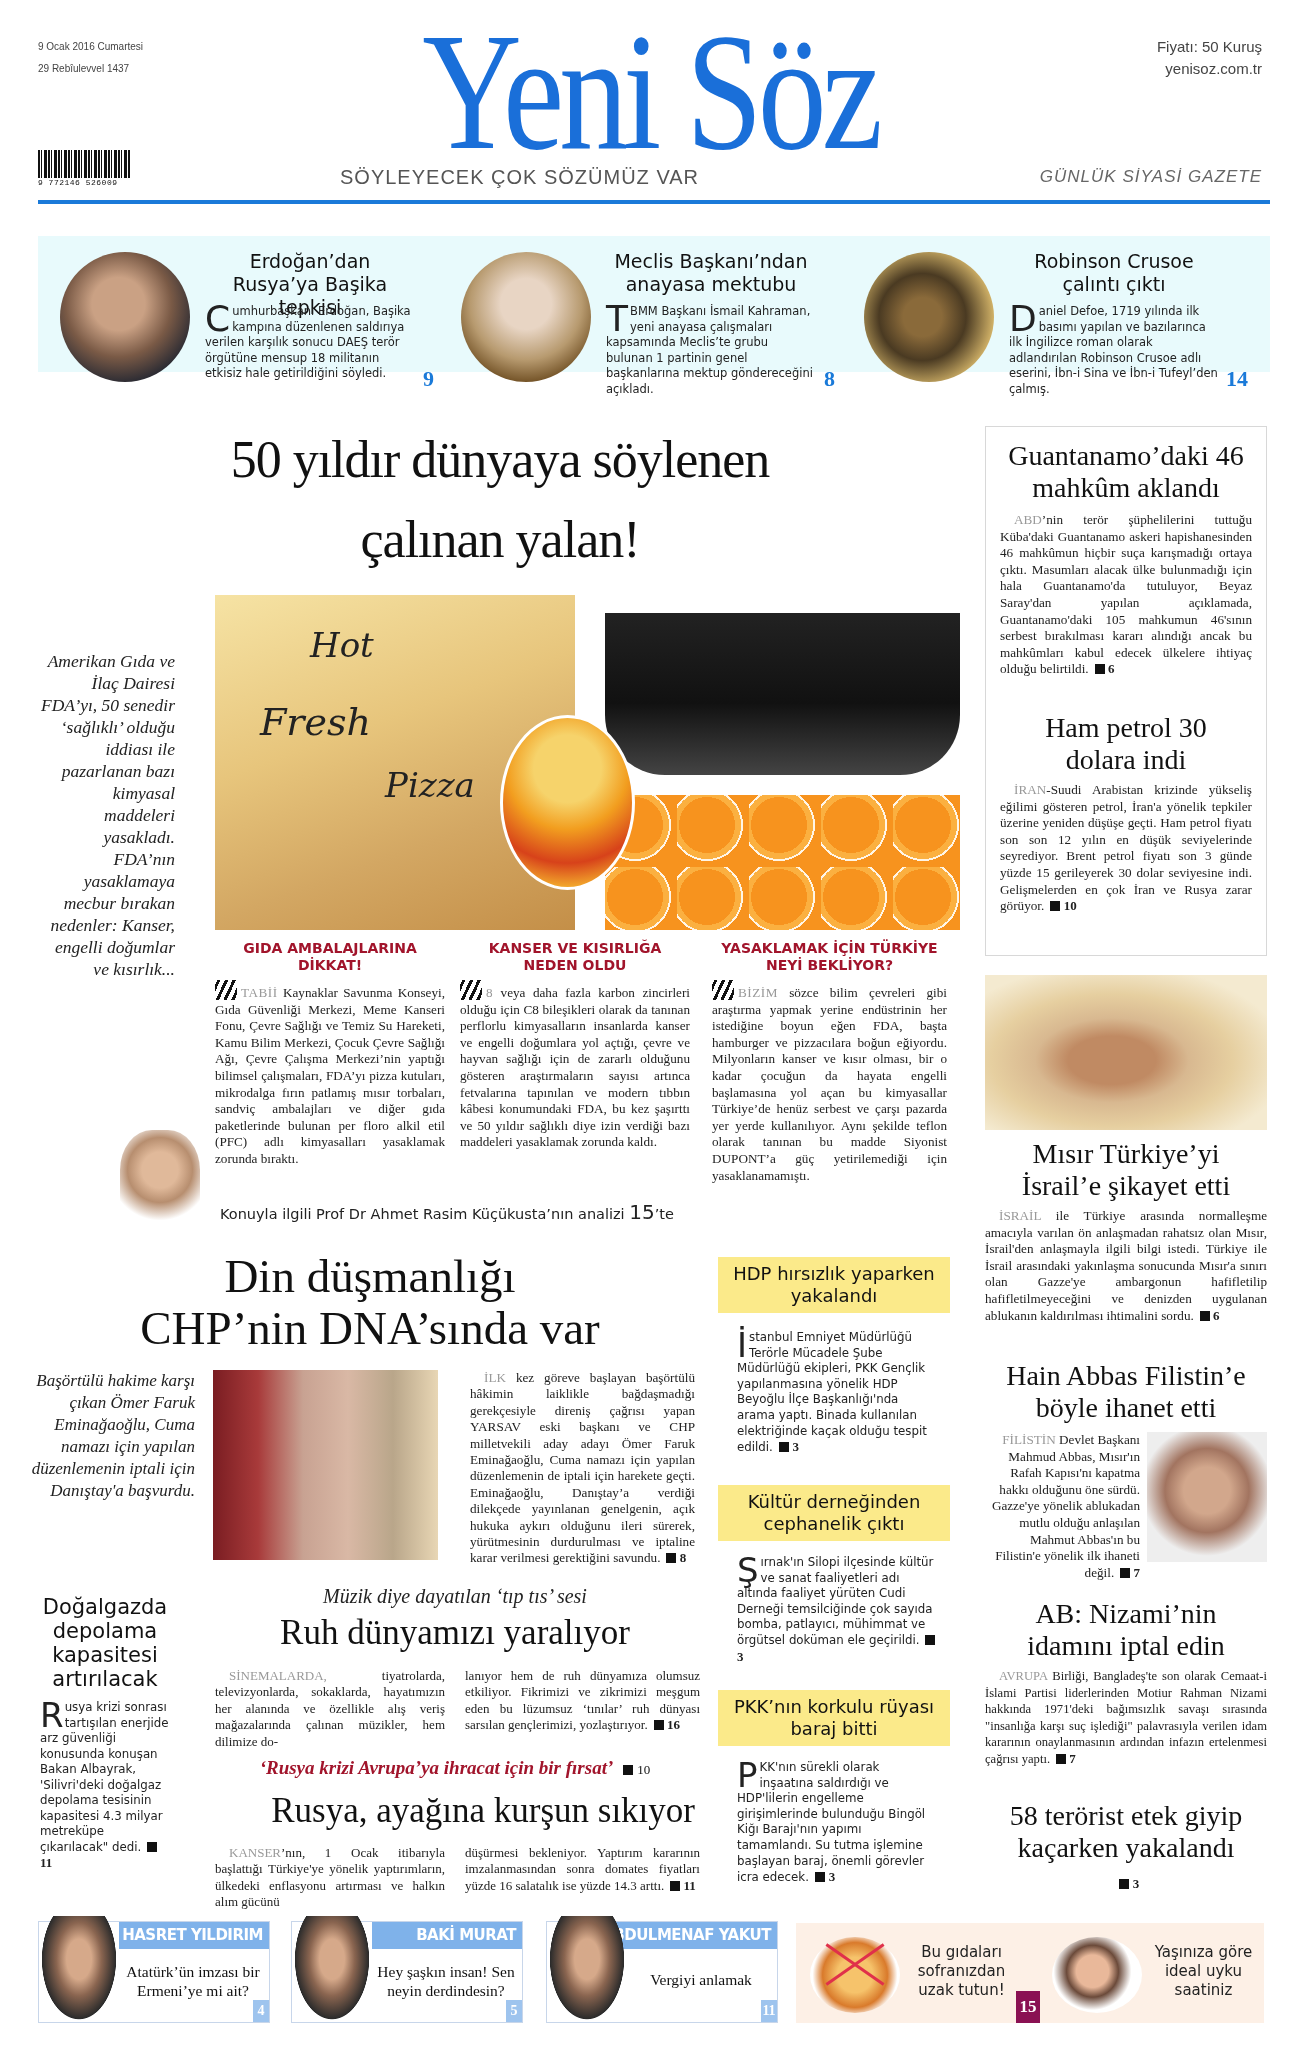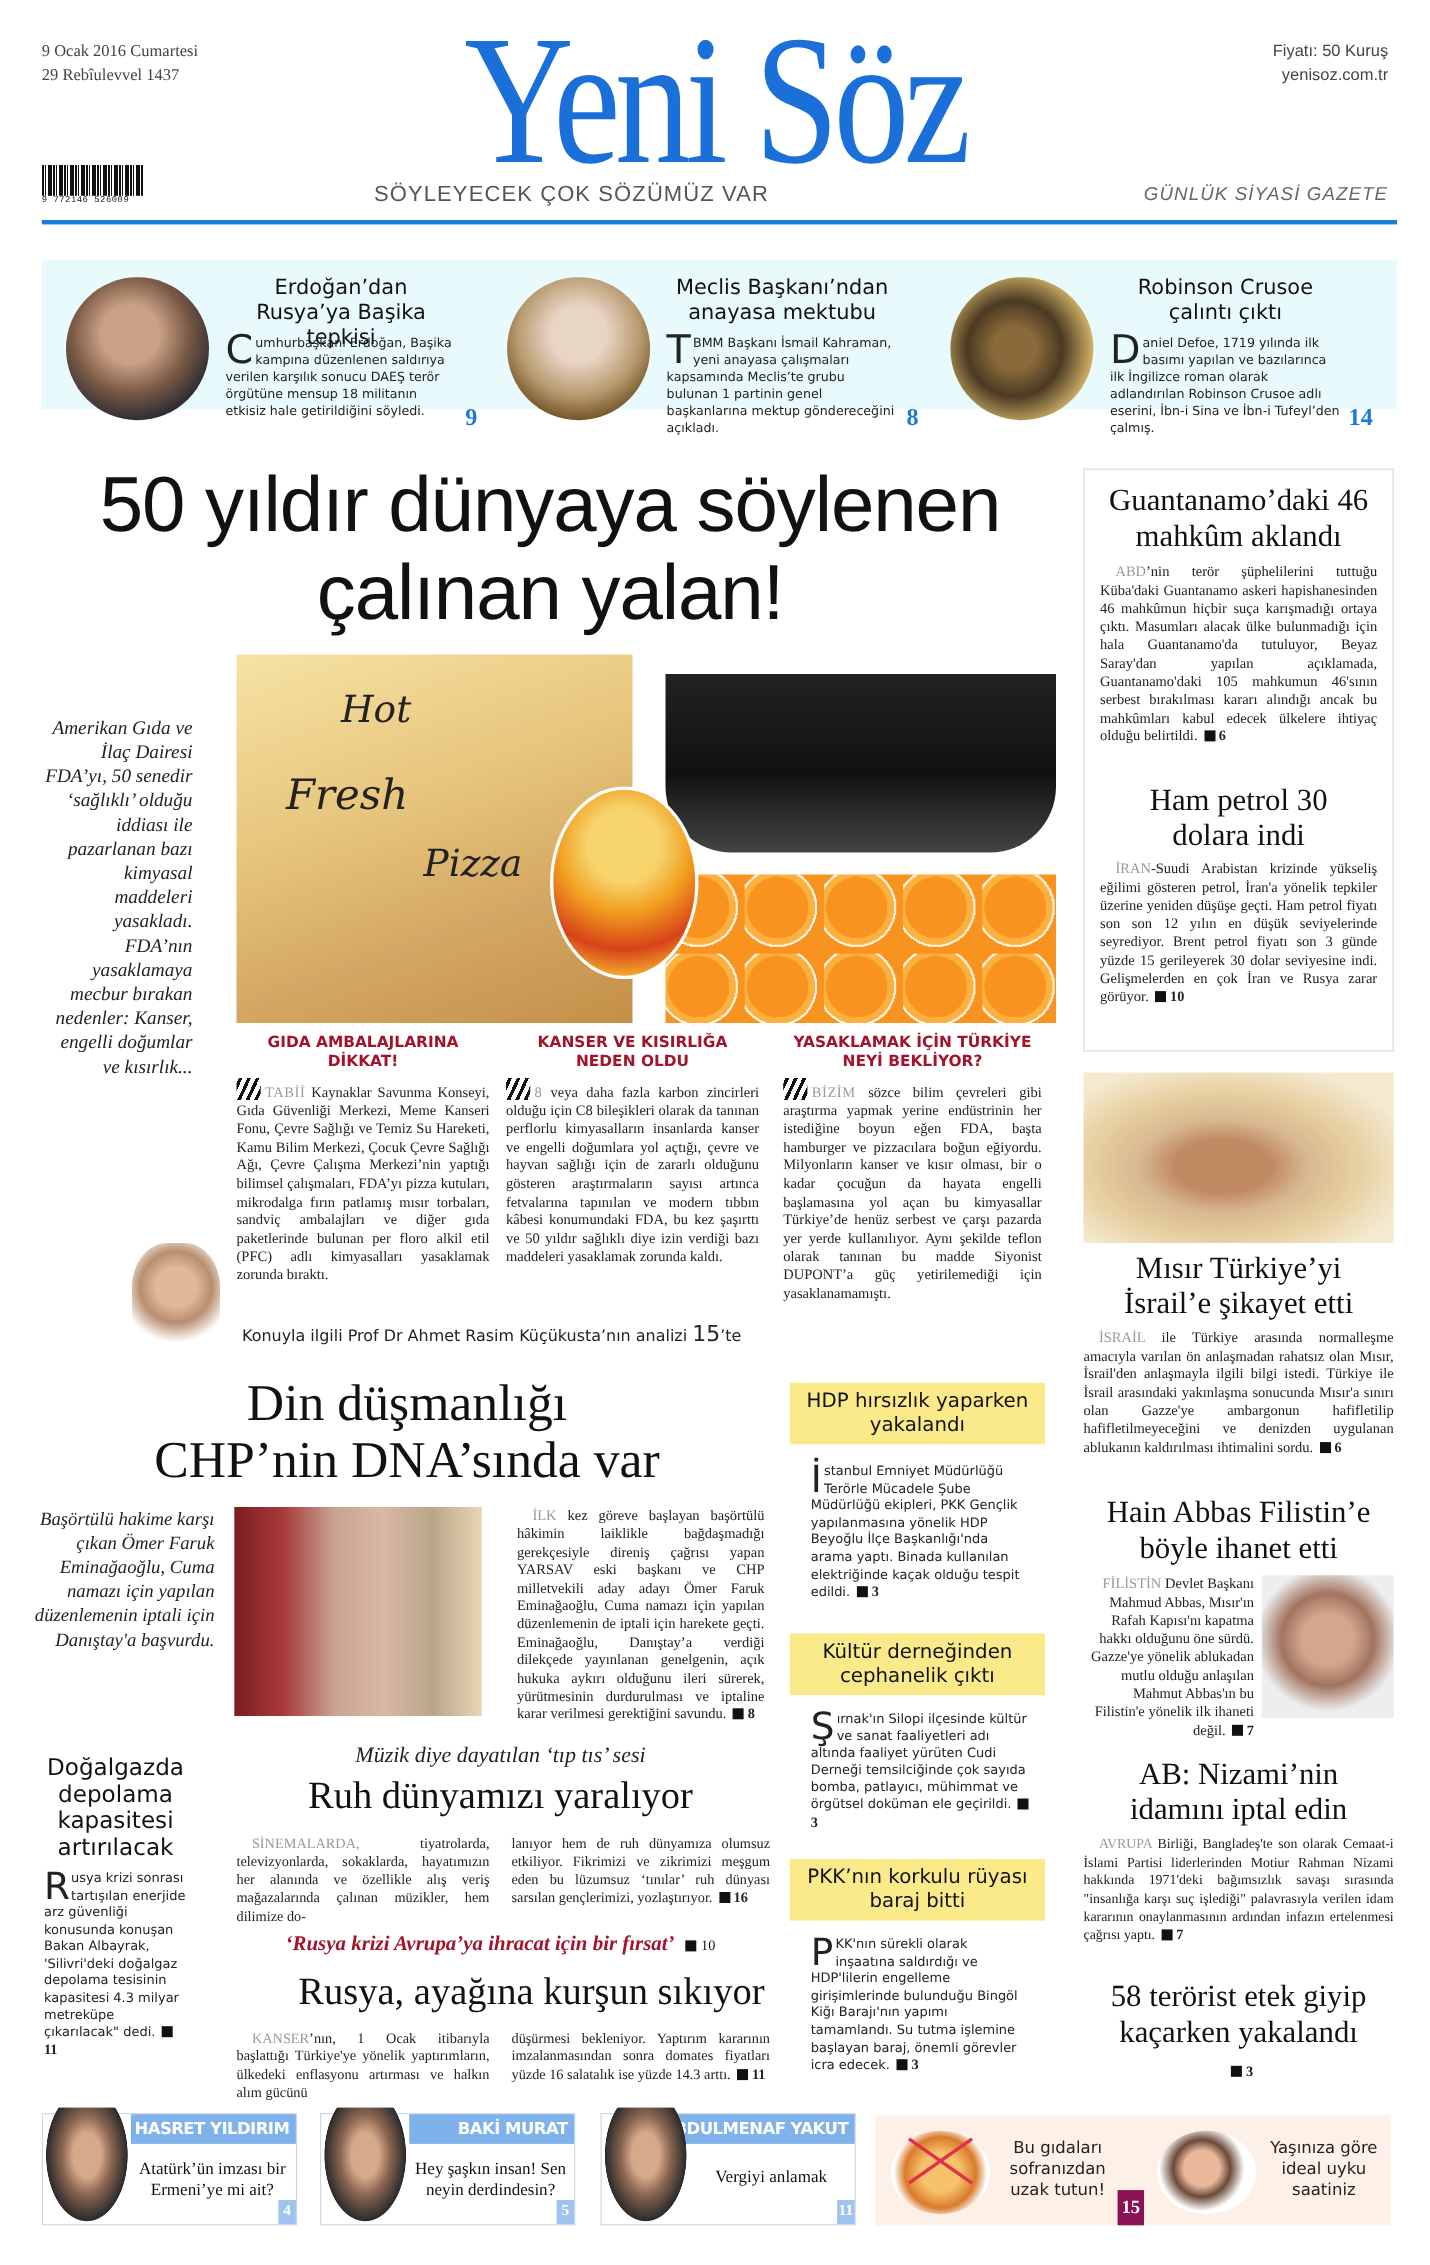--- a/index.html
+++ b/index.html
@@ -1,40 +1,40 @@
 <!DOCTYPE html>
 <html><head>
 <meta charset="utf-8">
 <style>
 *{box-sizing:border-box;margin:0;padding:0}
 html,body{width:1300px;height:2059px;background:#fff;overflow:hidden}
 body{position:relative;font-family:"Liberation Serif",serif;color:#1a1a1a}
 .abs{position:absolute}
 
-.mh-left{left:38px;top:36px;font-family:Liberation Serif, serif;font-size:15px;color:#444;line-height:22px}
+.mh-left{left:38px;top:36px;font-family:Liberation Sans, sans-serif;font-size:10px;color:#444;line-height:22px}
 .mh-right{right:38px;top:36px;text-align:right;font-family:"Liberation Sans",sans-serif;font-size:15px;color:#444;line-height:22px}
 .logo{left:300px;top:6px;width:700px;text-align:center;font-family:"Liberation Serif",serif;font-size:168px;line-height:170px;color:#1a6fd9;letter-spacing:-6px;transform:scaleX(0.82);transform-origin:center top}
 .tagline{left:340px;top:166px;font-family:"Liberation Sans",sans-serif;font-size:20px;color:#555;letter-spacing:1px}
 .gazete{right:38px;top:167px;font-family:"Liberation Sans",sans-serif;font-size:17px;color:#666;font-style:italic;letter-spacing:1px}
 .barcode{left:38px;top:150px;width:92px;height:38px}
 .barcode .bars{height:28px;background:repeating-linear-gradient(90deg,#111 0 2px,#fff 2px 3px,#111 3px 4px,#fff 4px 6px,#111 6px 9px,#fff 9px 10px)}
 .barcode .num{font-family:"Liberation Mono",monospace;font-size:8px;color:#111;letter-spacing:0.5px}
 .rule{left:38px;top:200px;width:1232px;height:4px;background:#1a7ad9}
 
 .strip{left:38px;top:236px;width:1232px;height:136px;background:#e8fafc}
 .teaser{position:absolute;top:10px;height:150px}
 .teaser .photo{position:absolute;left:0;top:6px;width:130px;height:130px;border-radius:50%;background:radial-gradient(circle at 45% 40%,#caa184 0 25%,#7a5a46 50%,#2b2b33 75%)}
 .teaser .photo.p2{background:radial-gradient(circle at 50% 40%,#e8d5c4 0 25%,#b79a6f 55%,#6b4a1e 80%)}
 .teaser .photo.p3{background:radial-gradient(circle at 45% 50%,#8a6a3a 0 20%,#4a3a22 45%,#d6b66a 75%,#f6f0e0 90%)}
 .teaser h3{position:absolute;left:150px;width:200px;top:4px;font-family:"DejaVu Sans",sans-serif;font-weight:normal;font-size:19px;line-height:23px;text-align:center;color:#111}
 .teaser p{position:absolute;left:145px;width:210px;top:58px;font-family:"DejaVu Sans",sans-serif;font-size:11.5px;line-height:15.5px;color:#222}
 .teaser p .drop{float:left;font-size:36px;line-height:30px;margin-right:2px;font-weight:normal}
 .teaser .pg{position:absolute;right:6px;bottom:4px;font-family:"Liberation Serif",serif;font-weight:bold;font-size:22px;color:#1a7ad9}
 
-.main-hl{left:40px;top:420px;width:920px;text-align:center;font-family:Liberation Sans, sans-serif;font-size:71px;line-height:80px;color:#111;letter-spacing:-1px}
+.main-hl{left:40px;top:420px;width:920px;text-align:center;font-family:Liberation Serif, serif;font-size:52px;line-height:80px;color:#111;letter-spacing:-1px}
 .lede{left:40px;top:650px;width:135px;text-align:right;font-family:"Liberation Serif",serif;font-style:italic;font-size:17.5px;line-height:22px;color:#222}
 .img-pizza{left:215px;top:595px;width:360px;height:335px;background:linear-gradient(160deg,#f6e3a4 0%,#e7c57c 40%,#d3a763 70%,#c48f48 100%)}
 .img-pizza span{position:absolute;font-family:"DejaVu Serif",serif;font-style:italic;color:#222}
 .img-pan{left:605px;top:595px;width:355px;height:180px;background:linear-gradient(180deg,#fff 0%,#fff 10%,#222 10%,#111 60%,#444 100%);border-radius:0 0 60px 60px}
 .img-orange{left:605px;top:795px;width:355px;height:135px;background:repeating-radial-gradient(circle at 30px 30px,#f7931e 0 28px,#fbb040 28px 34px,#fff5e6 34px 36px);background-size:72px 72px}
 .img-burger{left:500px;top:715px;width:135px;height:175px;border-radius:50%;background:radial-gradient(circle at 50% 30%,#f6d36b 0 25%,#f29e1f 45%,#d7421a 70%,#f6b52e 90%);border:3px solid #fff}
 .sub-hl{font-family:"DejaVu Sans",sans-serif;font-weight:bold;font-size:14px;line-height:17px;color:#a1142b;text-align:center}
 .body{font-family:"Liberation Serif",serif;font-size:13.2px;line-height:16.6px;color:#222;text-align:justify}
 .body .lead{color:#999;letter-spacing:0.5px}
 .slash{display:inline-block;width:22px;height:20px;margin-right:4px;vertical-align:-3px;background:repeating-linear-gradient(115deg,transparent 0 2px,#111 2px 5px,transparent 5px 7px)}

